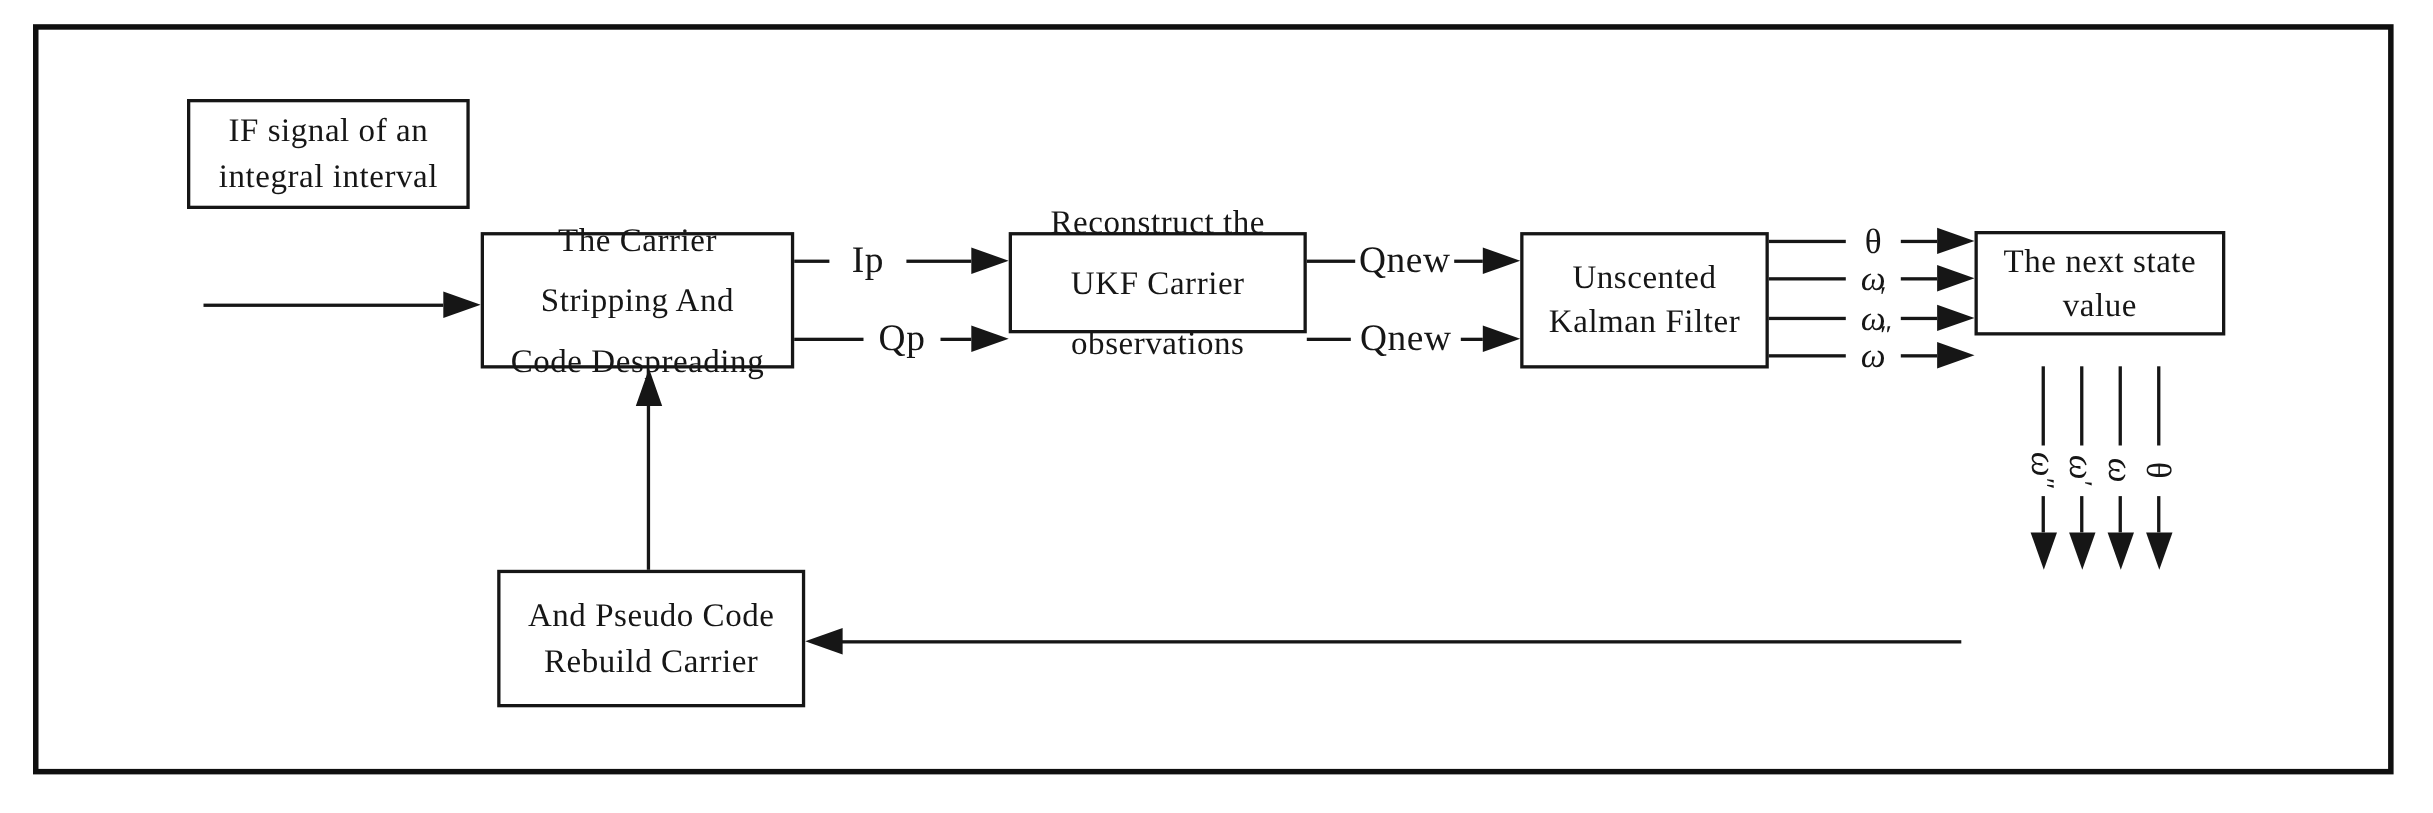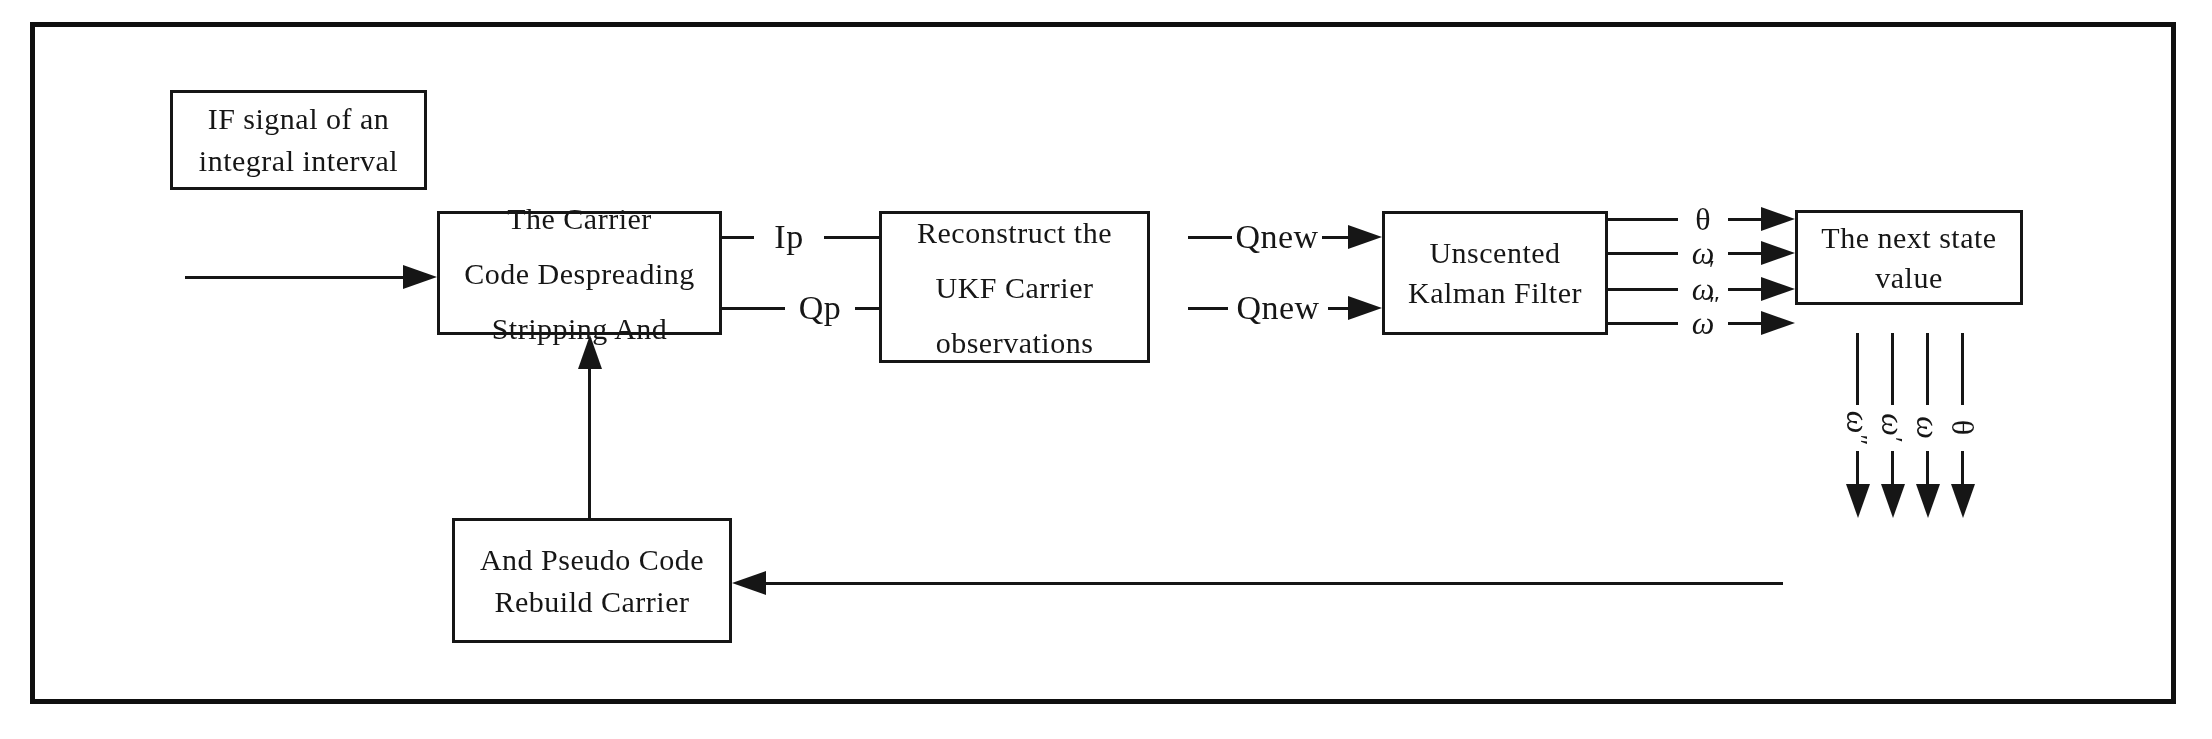--- a/index.html
+++ b/index.html
@@ -62,33 +62,33 @@
   <div class="box f30 lh42" style="left:170px;top:90px;width:257px;height:100px;">
     <span>IF signal of an</span>
     <span>integral interval</span>
   </div>
 
   <div class="hline" style="left:185px;top:276px;width:218px;"></div>
   <div class="arr arr-right" style="left:403px;top:265px;"></div>
 
   <div class="box f30 lh39" style="left:437px;top:211px;width:285px;height:124px;">
     <span>The Carrier</span>
+    <span>Stripping And</span>
     <span>Code Despreading</span>
-    <span>Stripping And</span>
   </div>
 
   <div class="hline" style="left:722px;top:236px;width:161px;"></div>
   <div class="arr arr-right" style="left:883px;top:225px;"></div>
   <div class="sig" style="left:754px;top:215px;width:70px;">Ip</div>
 
   <div class="hline" style="left:722px;top:307px;width:161px;"></div>
   <div class="arr arr-right" style="left:883px;top:296px;"></div>
   <div class="sig" style="left:785px;top:286px;width:70px;">Qp</div>
 
-  <div class="box f30 lh39" style="left:879px;top:211px;width:271px;height:152px;">
+  <div class="box f30 lh39" style="left:917px;top:211px;width:271px;height:92px;">
     <span>Reconstruct the</span>
     <span>UKF Carrier</span>
     <span>observations</span>
   </div>
 
   <div class="hline" style="left:1188px;top:236px;width:160px;"></div>
   <div class="arr arr-right" style="left:1348px;top:225px;"></div>
   <div class="sig" style="left:1232px;top:215px;width:90px;">Qnew</div>
 
   <div class="hline" style="left:1188px;top:307px;width:160px;"></div>

